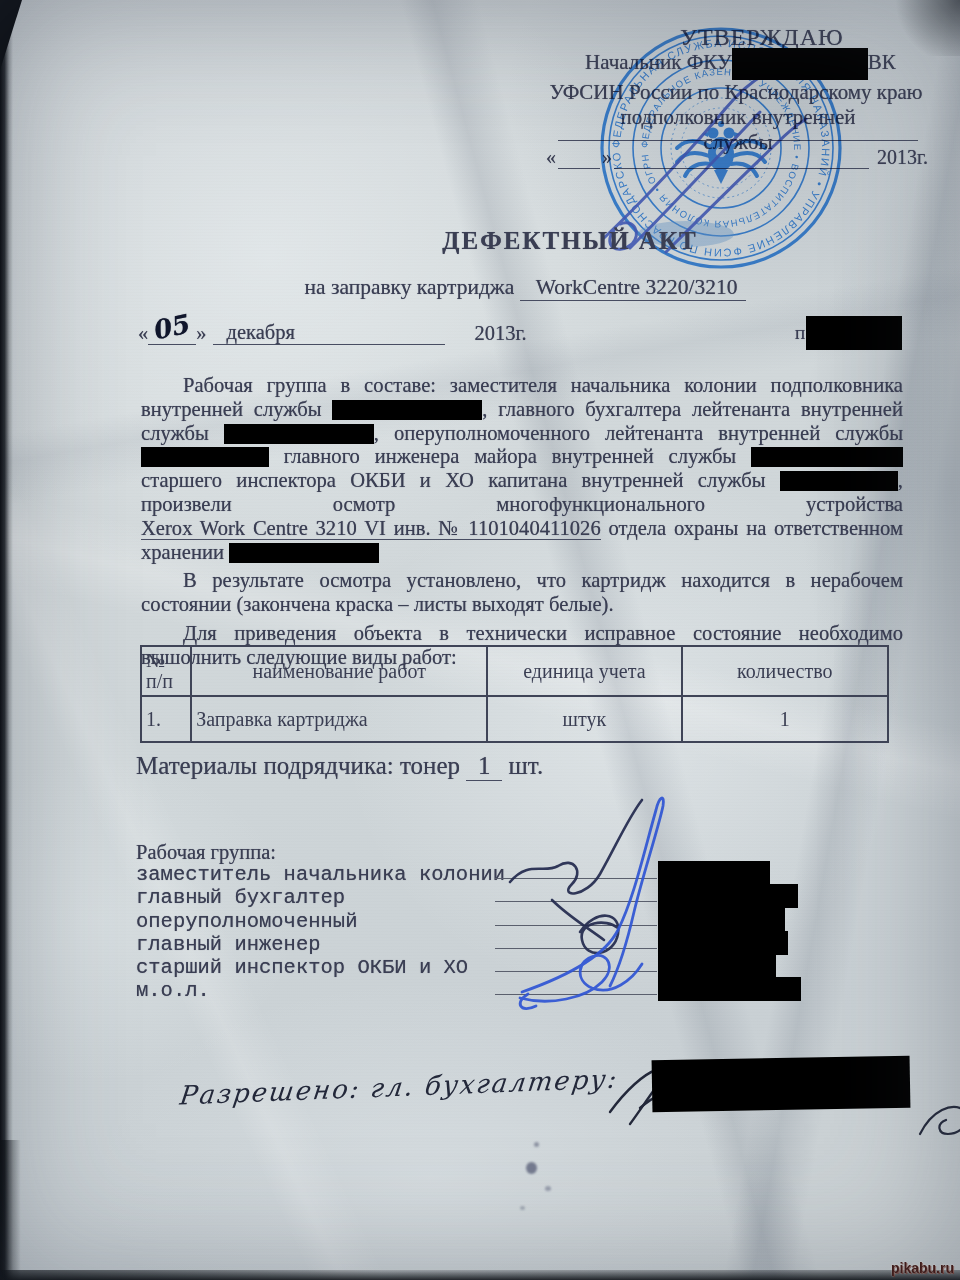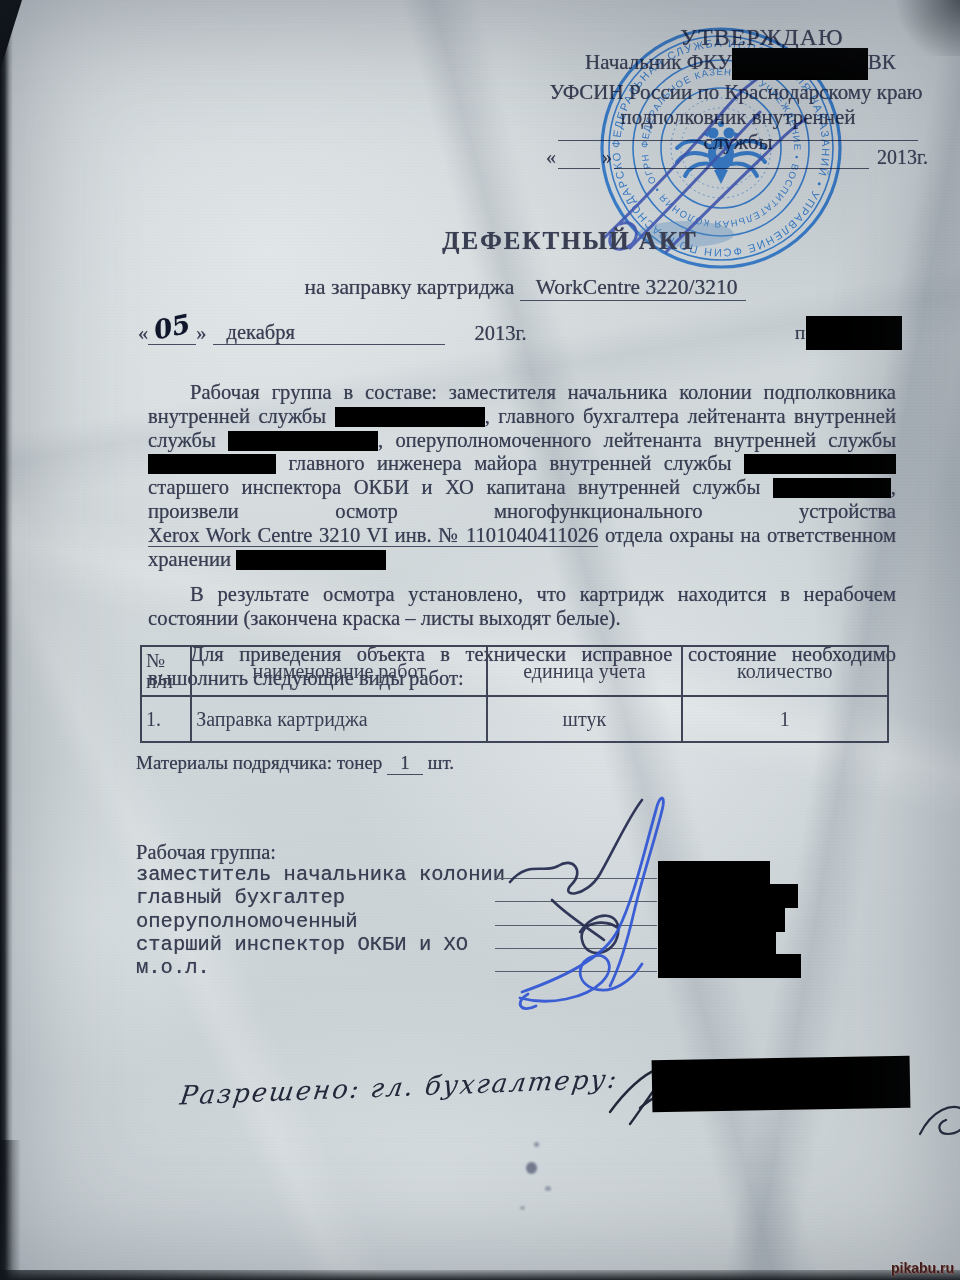--- a/index.html
+++ b/index.html
@@ -78,36 +78,36 @@
   .date-row{left:138px;top:318px;display:flex;align-items:flex-end;font-size:20.5px;}
   .date-row .dayline{width:48px;border-bottom:1.6px solid #474c61;text-align:center;position:relative;height:26px;}
   .hand-day{position:absolute;left:6px;top:-6px;font-style:italic;font-weight:bold;font-size:26px;color:#10162c;transform:rotate(-12deg);font-family:"DejaVu Serif",serif;}
   .date-row .monthline{width:218px;border-bottom:1.6px solid #474c61;padding-left:14px;margin-left:6px;}
   .date-row .yr{margin-left:30px;}
   .place-p{left:795px;top:322px;font-size:19px;}
   .place-redact{left:806px;top:316px;width:96px;height:34px;}
 
   
   .bodytext{left:136px;top:369px;width:772px;font-size:20.6px;line-height:23.8px;text-align:justify;}
-  .bodytext p{margin:12px;text-indent:42px;}
+  .bodytext p{margin:5px;text-indent:42px;}
   .bodytext .dev{border-bottom:1.7px solid #474c61;white-space:nowrap;}
 
   
   table.work{position:absolute;left:140px;top:645px;width:749px;border-collapse:collapse;font-size:20px;color:#3a3e53;}
   table.work th,table.work td{border:2px solid #3f4457;font-weight:normal;padding:2px 4px;}
   table.work th{height:44px;}
   table.work td{height:40px;}
   .c-num{width:42px;text-align:left;padding-left:5px;}
   .c-work{width:300px;}
   .c-unit{width:194px;text-align:center;}
   .c-qty{width:205px;text-align:center;margin-top:7px;}
   .num-hdr span{display:block;line-height:21px;}
   td.c-work{padding-left:10px;}
 
-  .materials{left:136px;top:752px;font-size:19px;}
+  .materials{left:136px;top:752px;font-size:25px;}
   .materials .mu{display:inline-block;width:36px;text-align:center;border-bottom:1.6px solid #474c61;}
 
   
   .sig-title{left:136px;top:841px;font-size:20.5px;}
   .sig-rows{left:136px;top:863px;width:772px;font-family:Liberation Mono, monospace;}
   .sig-row{position:relative;height:23.3px;font-size:20.5px;}
   .sig-row .sline{position:absolute;left:359px;top:15px;width:162px;border-bottom:1.4px solid #5a5f6d;}
   .sig-row .srd{position:absolute;left:522px;top:-2px;height:24px;background:#000;}
 
   .scribbles{left:492px;top:780px;width:215px;height:240px;}
@@ -261,20 +261,25 @@
     <span>главный бухгалтер</span>
     <span class="sline"></span>
     <span class="srd" style="width:140px"></span>
   </div>
   <div class="sig-row">
     <span>оперуполномоченный</span>
     <span class="sline"></span>
     <span class="srd" style="width:127px"></span>
   </div>
   <div class="sig-row">
+    <span>главный инженер</span>
+    <span class="sline"></span>
+    <span class="srd" style="width:130px"></span>
+  </div>
+  <div class="sig-row">
     <span>старший инспектор ОКБИ и ХО</span>
     <span class="sline"></span>
     <span class="srd" style="width:118px"></span>
   </div>
   <div class="sig-row">
     <span>м.о.л.</span>
     <span class="sline"></span>
     <span class="srd" style="width:143px"></span>
   </div>
 </div>

